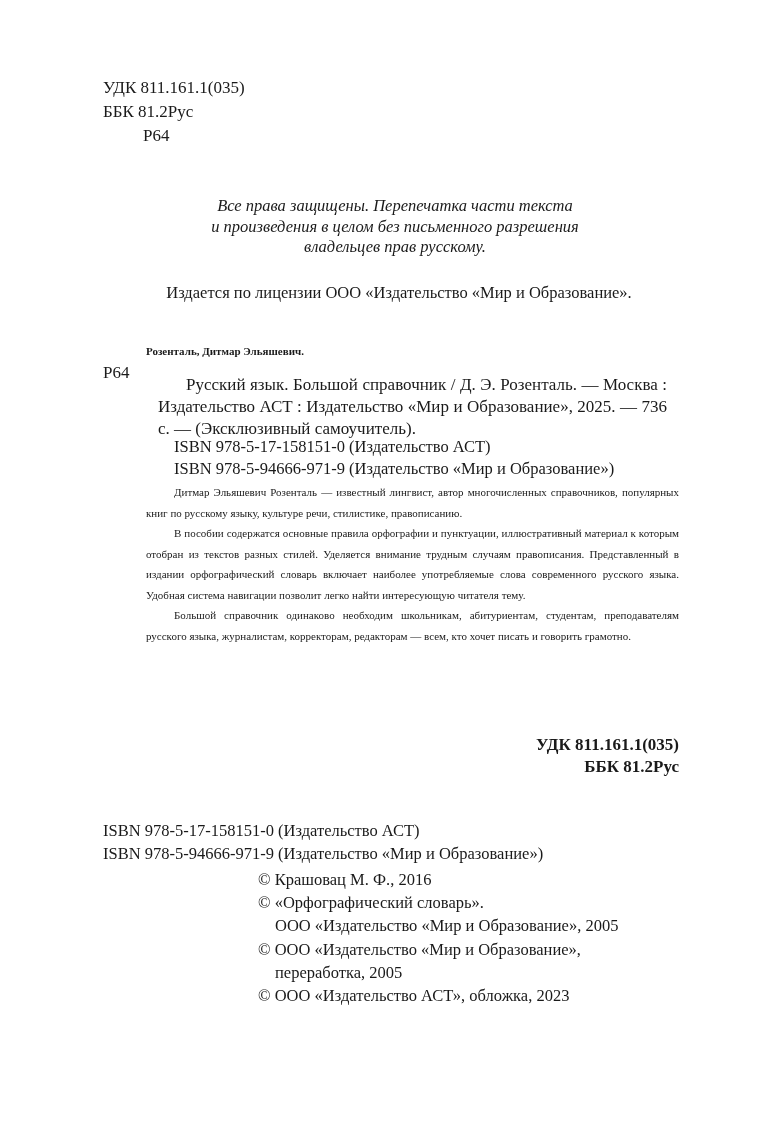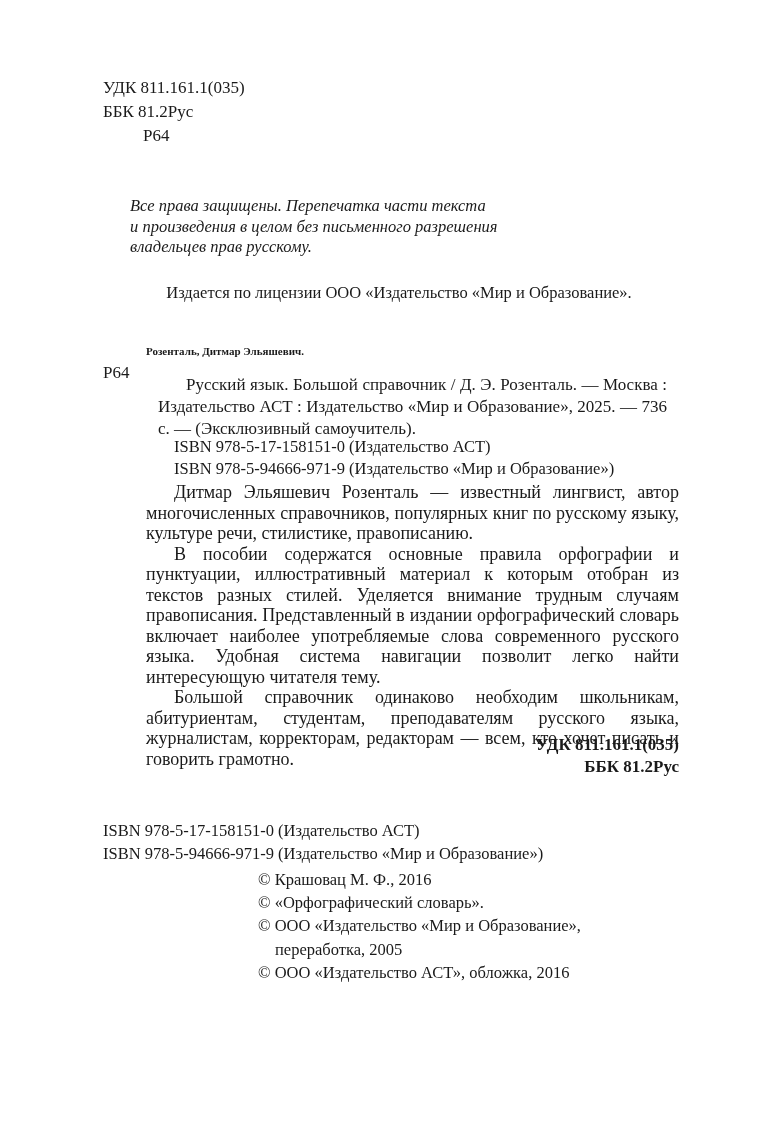--- a/index.html
+++ b/index.html
@@ -17,39 +17,39 @@
       font-size: 17px;
     }
     .abs { position: absolute; }
     .line { white-space: nowrap; }
 
     
     #top-class { left: 103px; top: 76px; line-height: 24px; font-size: 17px; }
     #top-class .indent { padding-left: 40px; }
 
     
-    #rights { left: 130px; width: 530px; top: 196px; font-style: italic; line-height: 20.5px; font-size: 16.5px; }
+    #rights { left: 130px; width: 530px; top: 196px; text-align: center; font-style: italic; line-height: 20.5px; font-size: 16.5px; }
 
     
     #license { left: 130px; width: 538px; top: 282px; text-align: center; line-height: 22px; font-size: 16.5px; }
 
     
     #author { left: 146px; top: 340px; font-weight: bold; font-size: 11px; line-height: 22px; }
     #cat-code { left: 103px; top: 362px; font-size: 17px; line-height: 22px; }
     #biblio {
       left: 146px; width: 533px; top: 362px;
       line-height: 22.2px; font-size: 17px;
       text-align: justify;
     }
     #biblio p { margin: 12px; text-indent: 28px; }
     #isbn-inner { left: 174px; top: 436px; line-height: 22px; font-size: 16.5px; }
 
     #annotation {
       left: 146px; width: 533px; top: 482px;
-      line-height: 20.5px; font-size: 18px;
+      line-height: 20.5px; font-size: 11px;
       text-align: justify;
     }
     #annotation p { margin: 0; text-indent: 28px; }
 
     #bottom-class { right: 89px; top: 734px; text-align: right; font-weight: bold; line-height: 22px; font-size: 17px; }
 
     #isbn-outer { left: 103px; top: 819px; line-height: 23px; font-size: 16.5px; }
 
     #copyrights { left: 258px; top: 868px; line-height: 23.2px; font-size: 16.5px; }
     #copyrights .cont { padding-left: 17px; }
@@ -93,16 +93,17 @@
 </div>
 
 <div id="isbn-outer" class="abs">
   <div class="line">ISBN 978-5-17-158151-0 (Издательство АСТ)</div>
   <div class="line">ISBN 978-5-94666-971-9 (Издательство «Мир и Образование»)</div>
 </div>
 
 <div id="copyrights" class="abs">
   <div class="line">© Крашовац М. Ф., 2016</div>
   <div class="line">© «Орфографический словарь».</div>
+  <div class="line cont">ООО «Издательство «Мир и Образование», 2005</div>
   <div class="line">© ООО «Издательство «Мир и Образование»,</div>
   <div class="line cont">переработка, 2005</div>
-  <div class="line">© ООО «Издательство АСТ», обложка, 2016</div>
+  <div class="line">© ООО «Издательство АСТ», обложка, 2023</div>
 </div>
 
 </body></html>

